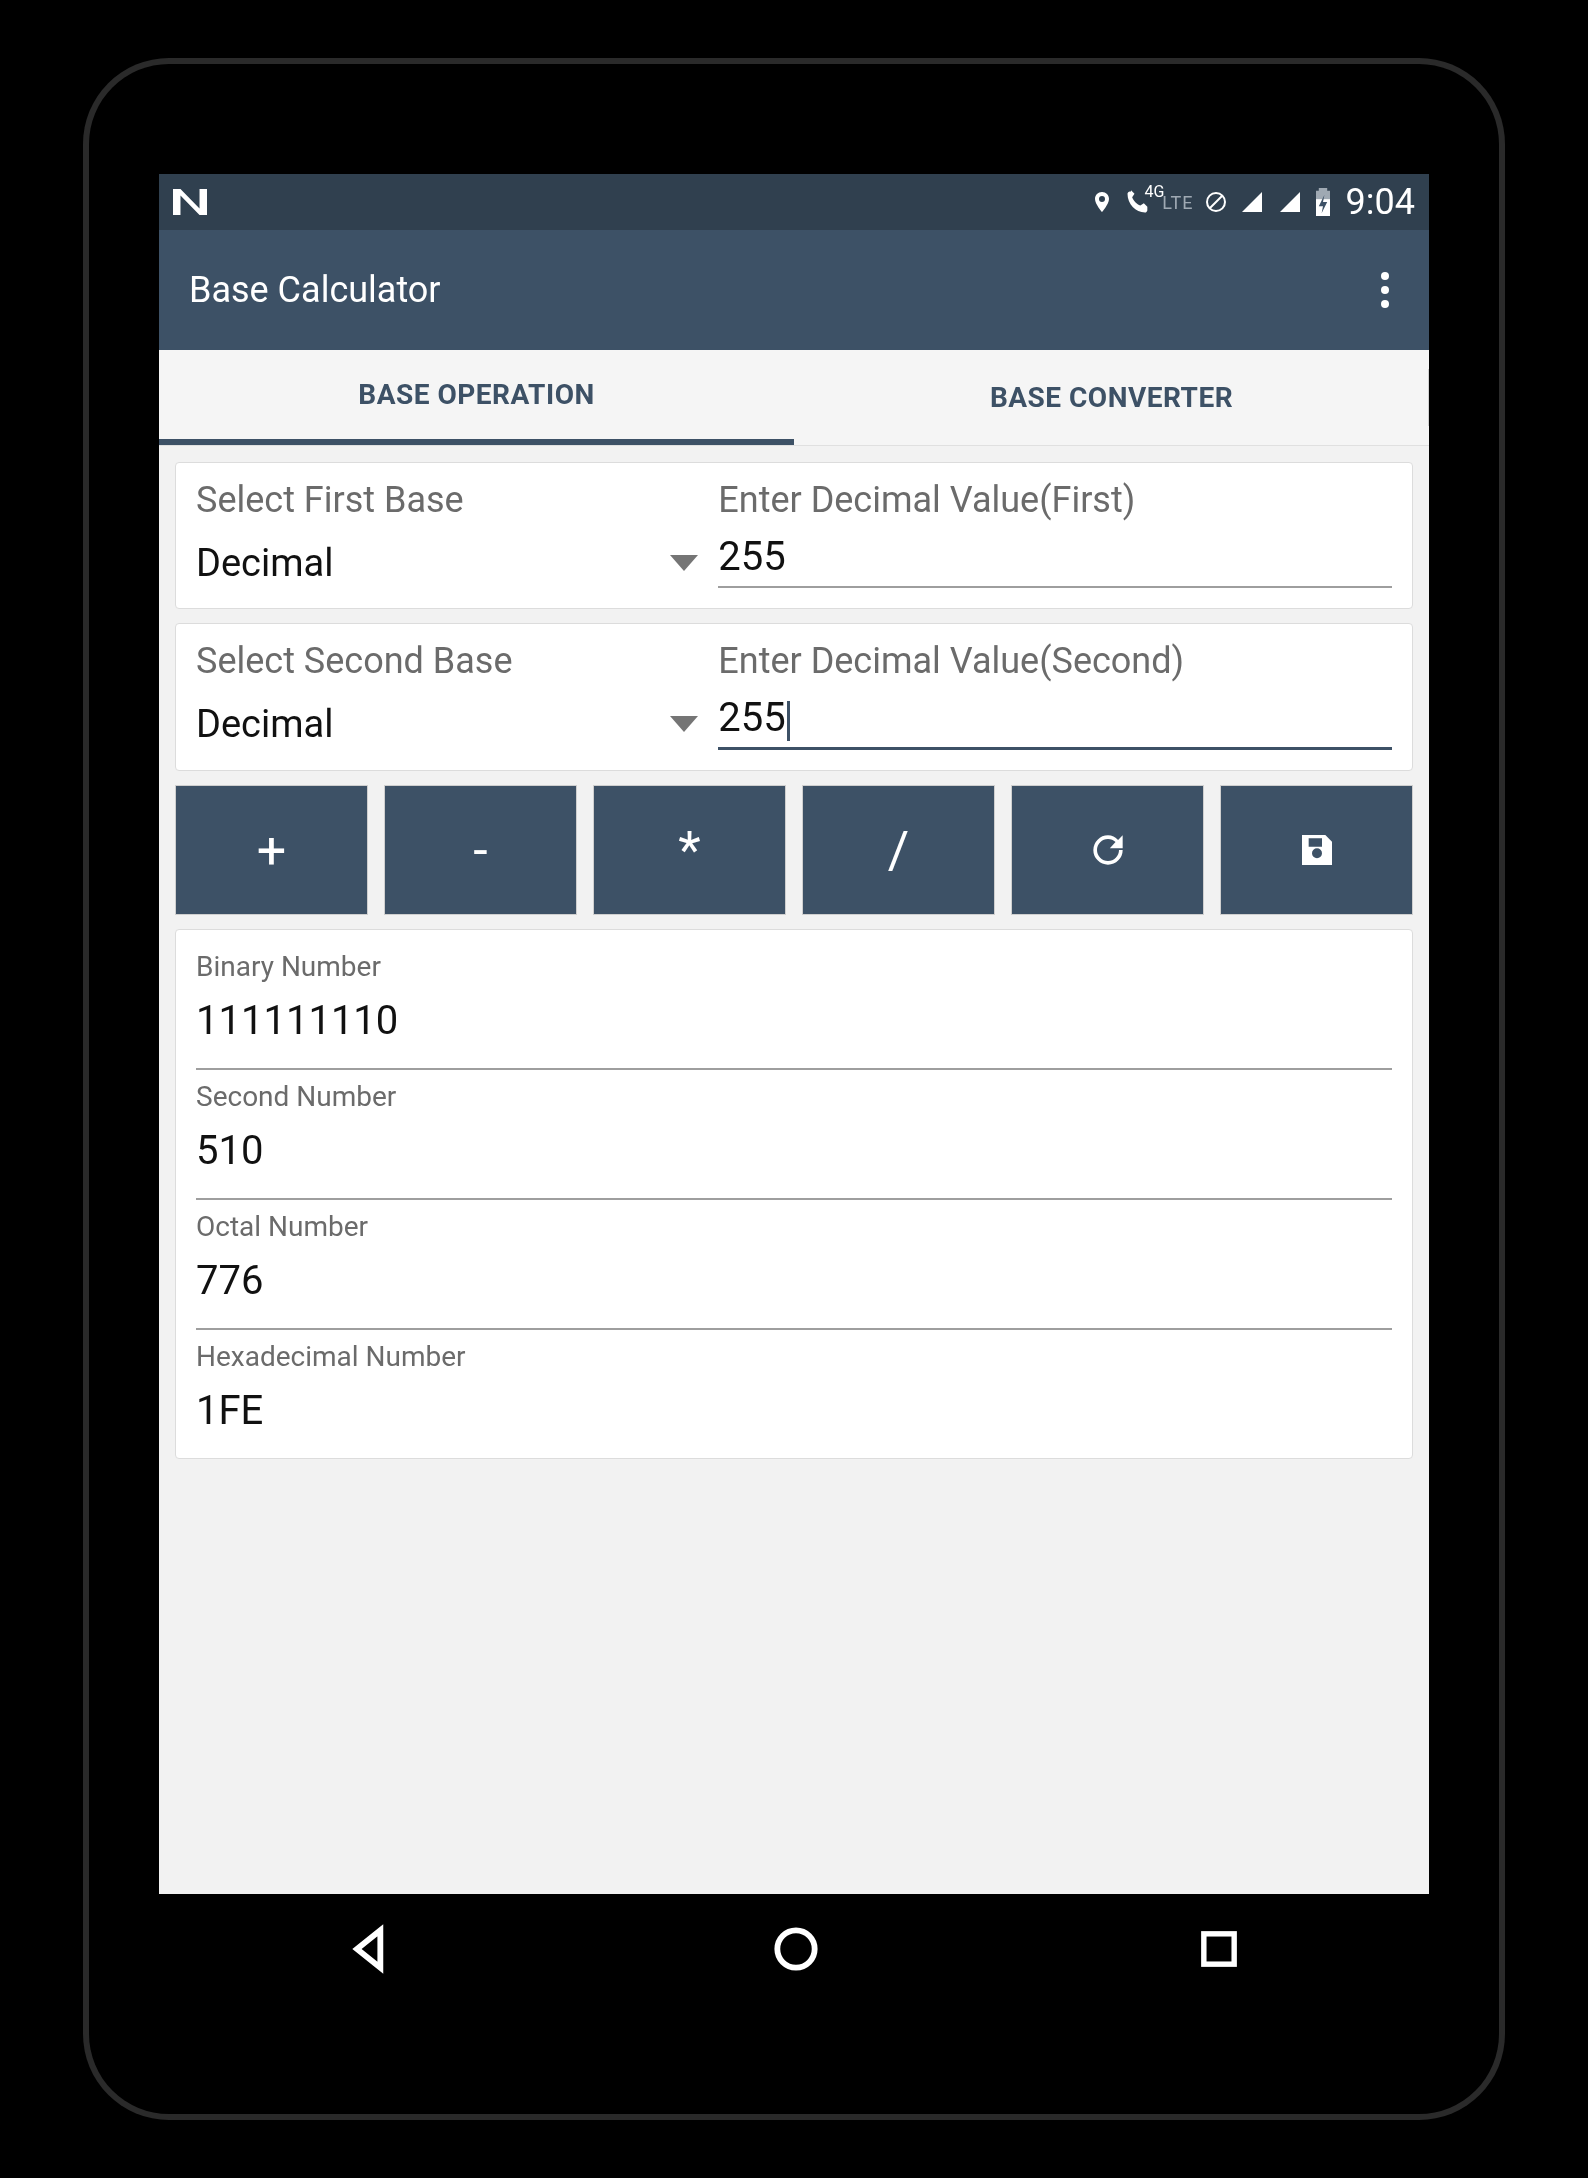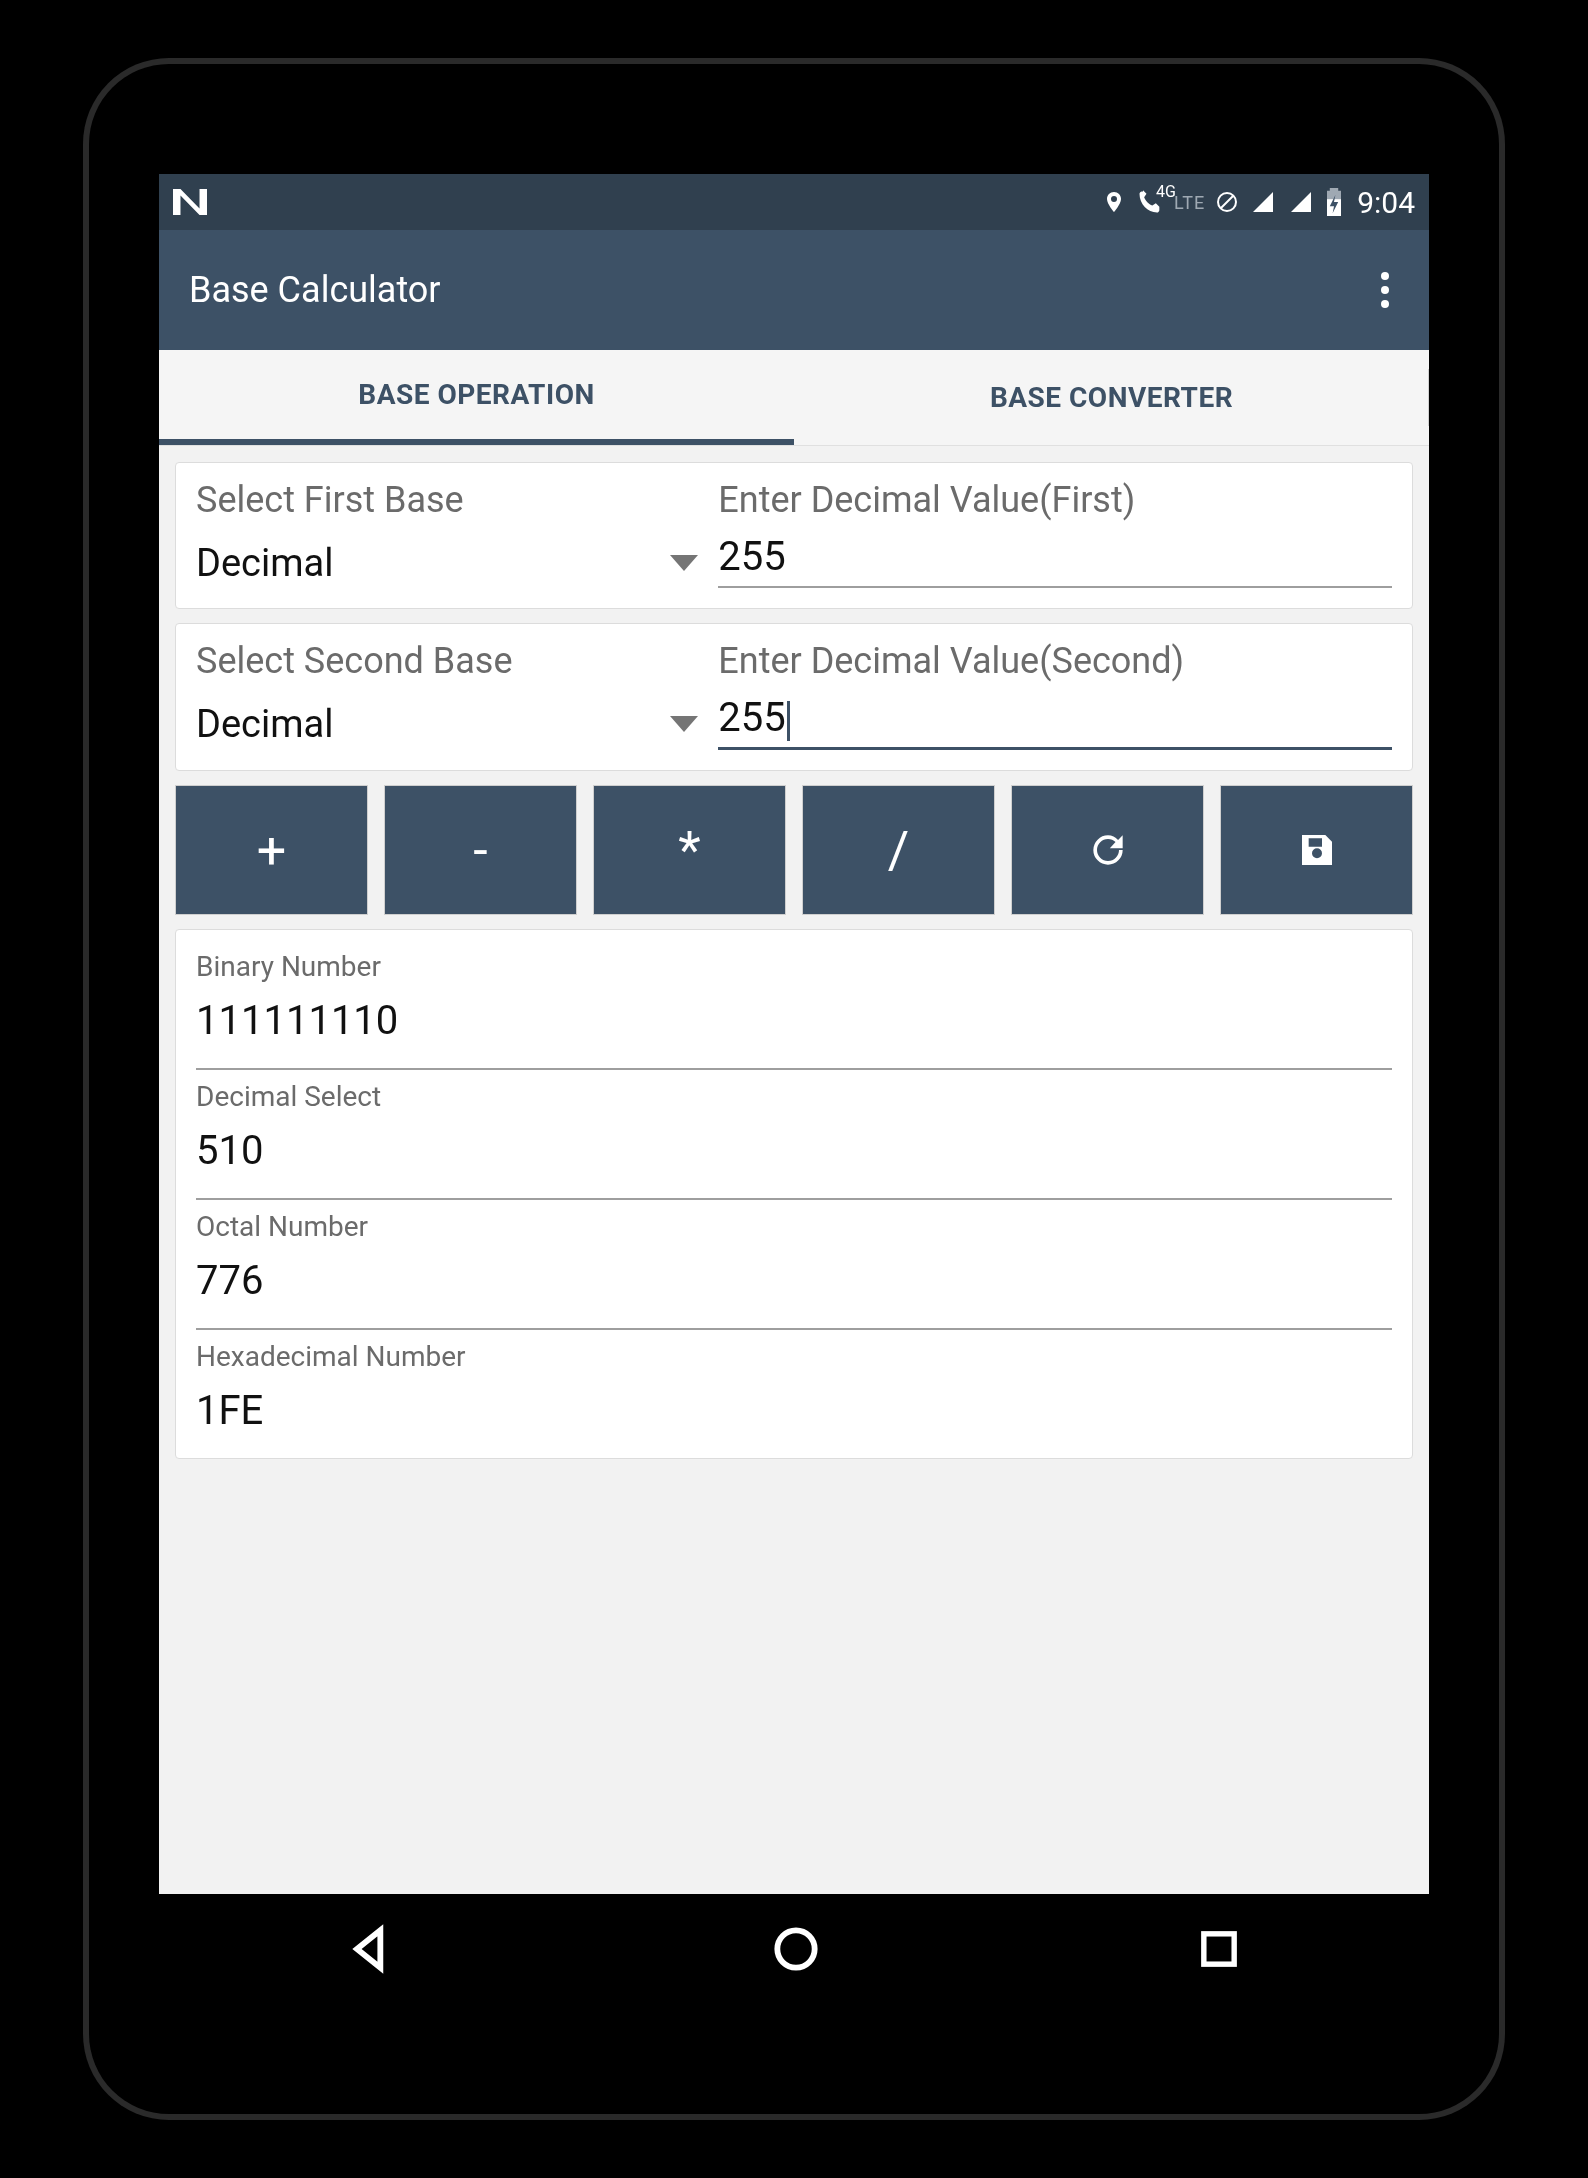--- a/index.html
+++ b/index.html
@@ -49,21 +49,21 @@
   }
   .status-right {
     margin-left: auto;
     display: flex;
     align-items: center;
     gap: 10px;
     font-size: 26px;
   }
   .status-right svg { fill: #fff; }
   .lte { font-size: 18px; color: #9fa9b3; letter-spacing: 1px; }
-  .time { font-size: 30px; margin-left: 4px; text-align: center; }
+  .time { font-size: 36px; margin-left: 4px; text-align: center; }
   
   .app-bar {
     height: 120px;
     background: #3d5166;
     display: flex;
     align-items: center;
     padding: 0 30px;
     color: #fff;
   }
   .app-title { font-size: 36px; font-weight: 400; }
@@ -310,21 +310,21 @@
             </svg>
         </div>
       </div>
 
       <div class="results">
         <div class="result-block">
           <div class="result-label">Binary Number</div>
           <div class="result-value">111111110</div>
         </div>
         <div class="result-block">
-          <div class="result-label">Decimal Select</div>
+          <div class="result-label">Second Number</div>
           <div class="result-value">510</div>
         </div>
         <div class="result-block">
           <div class="result-label">Octal Number</div>
           <div class="result-value">776</div>
         </div>
         <div class="result-block" style="margin-bottom:0;">
           <div class="result-label">Hexadecimal Number</div>
           <div class="result-value" style="border-bottom:none;">1FE</div>
         </div>

